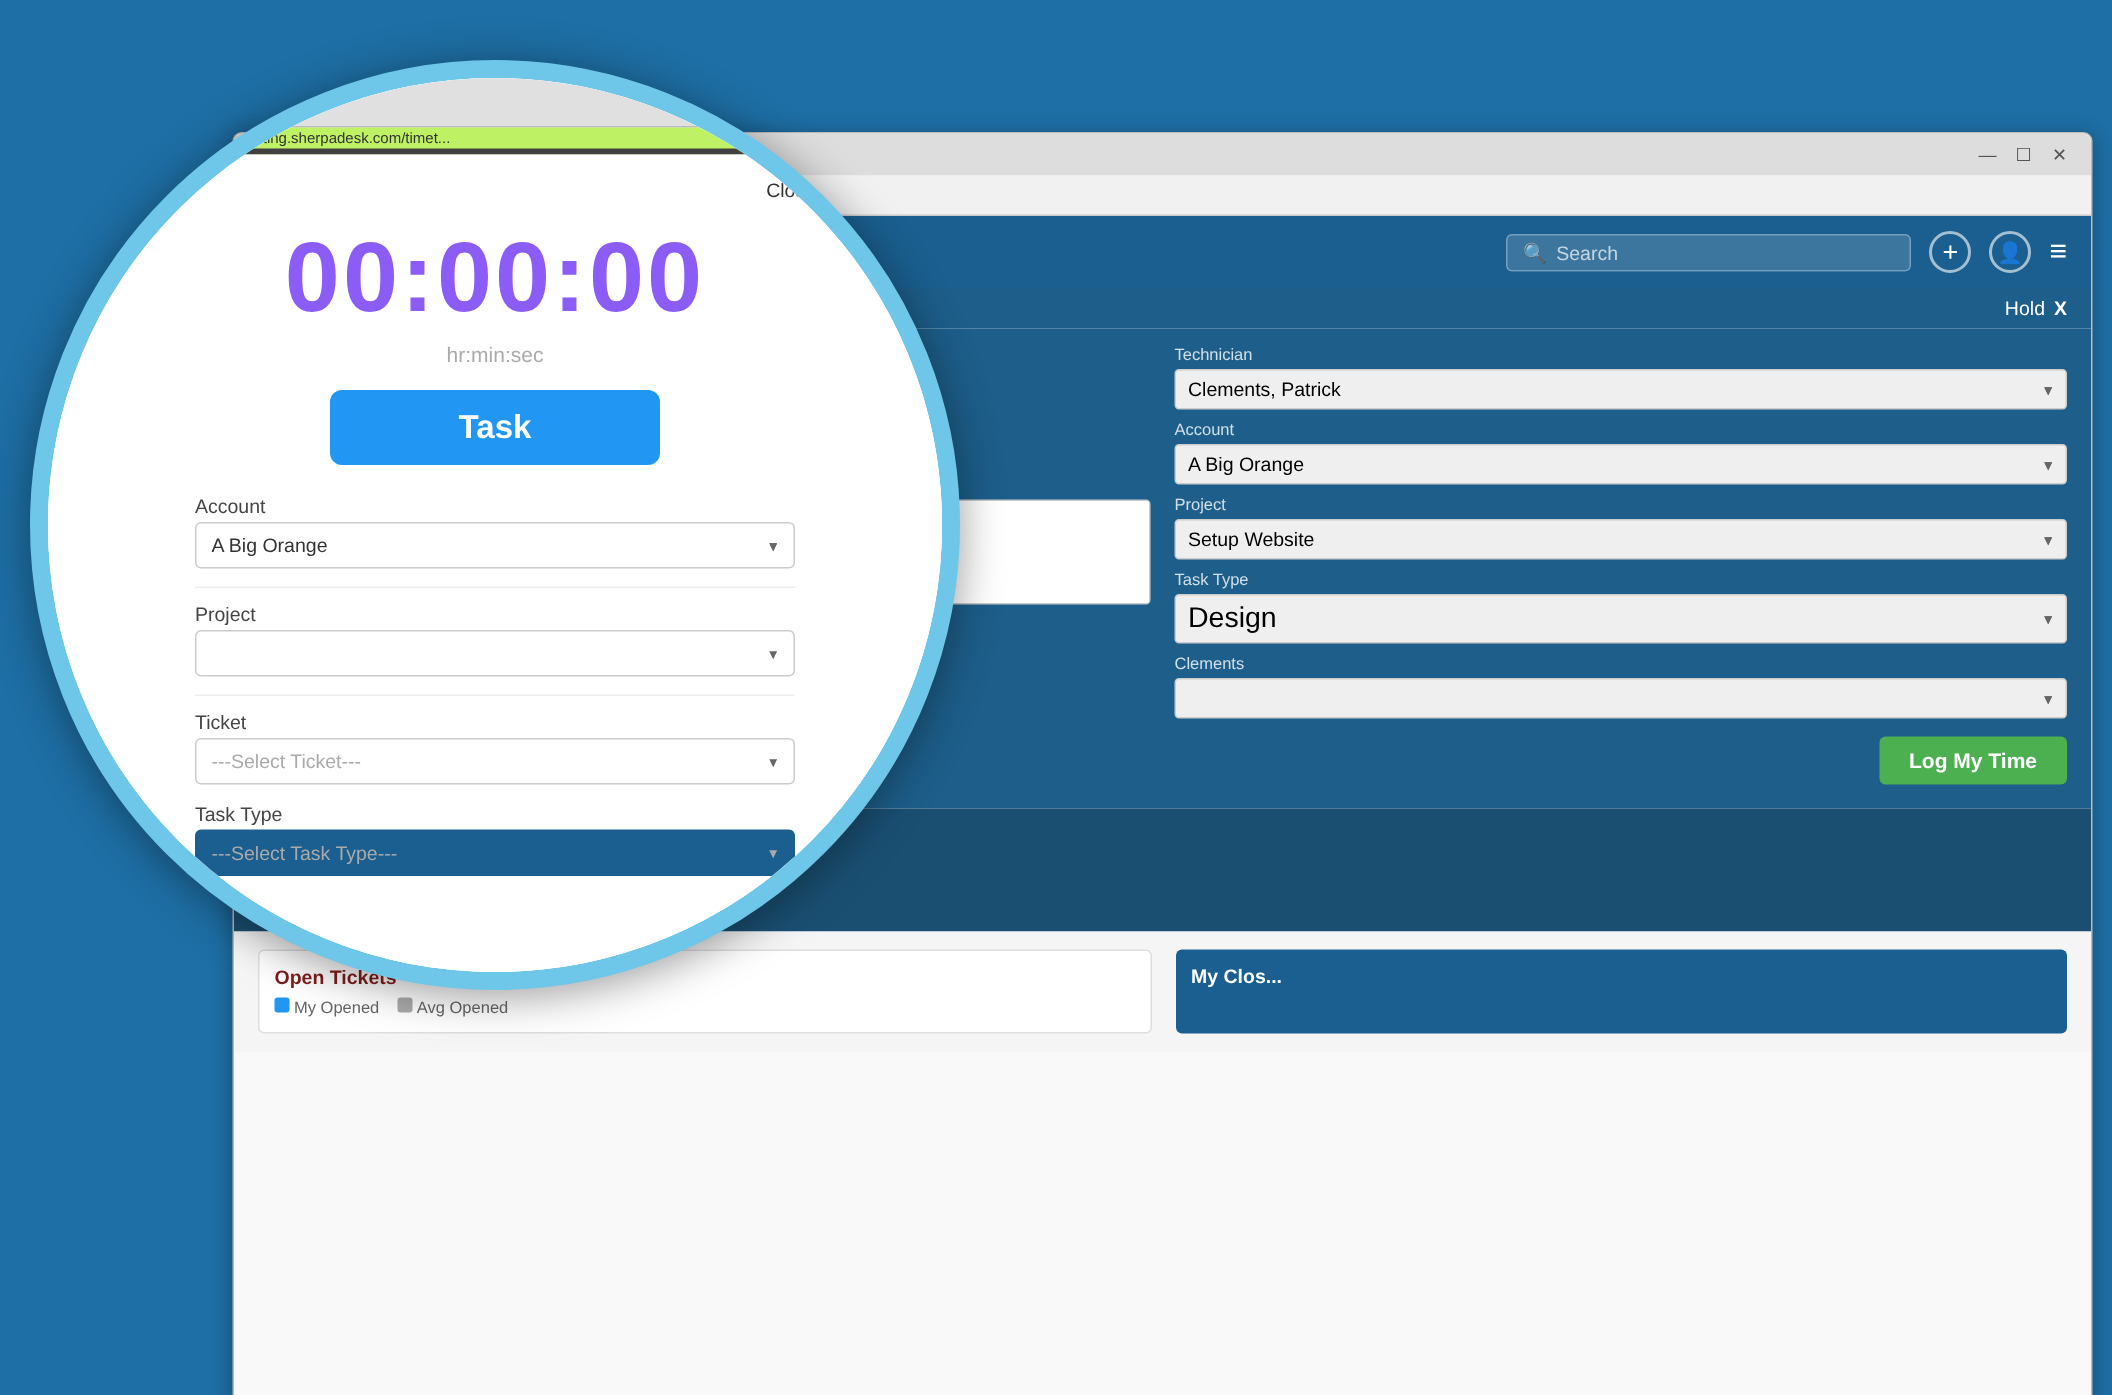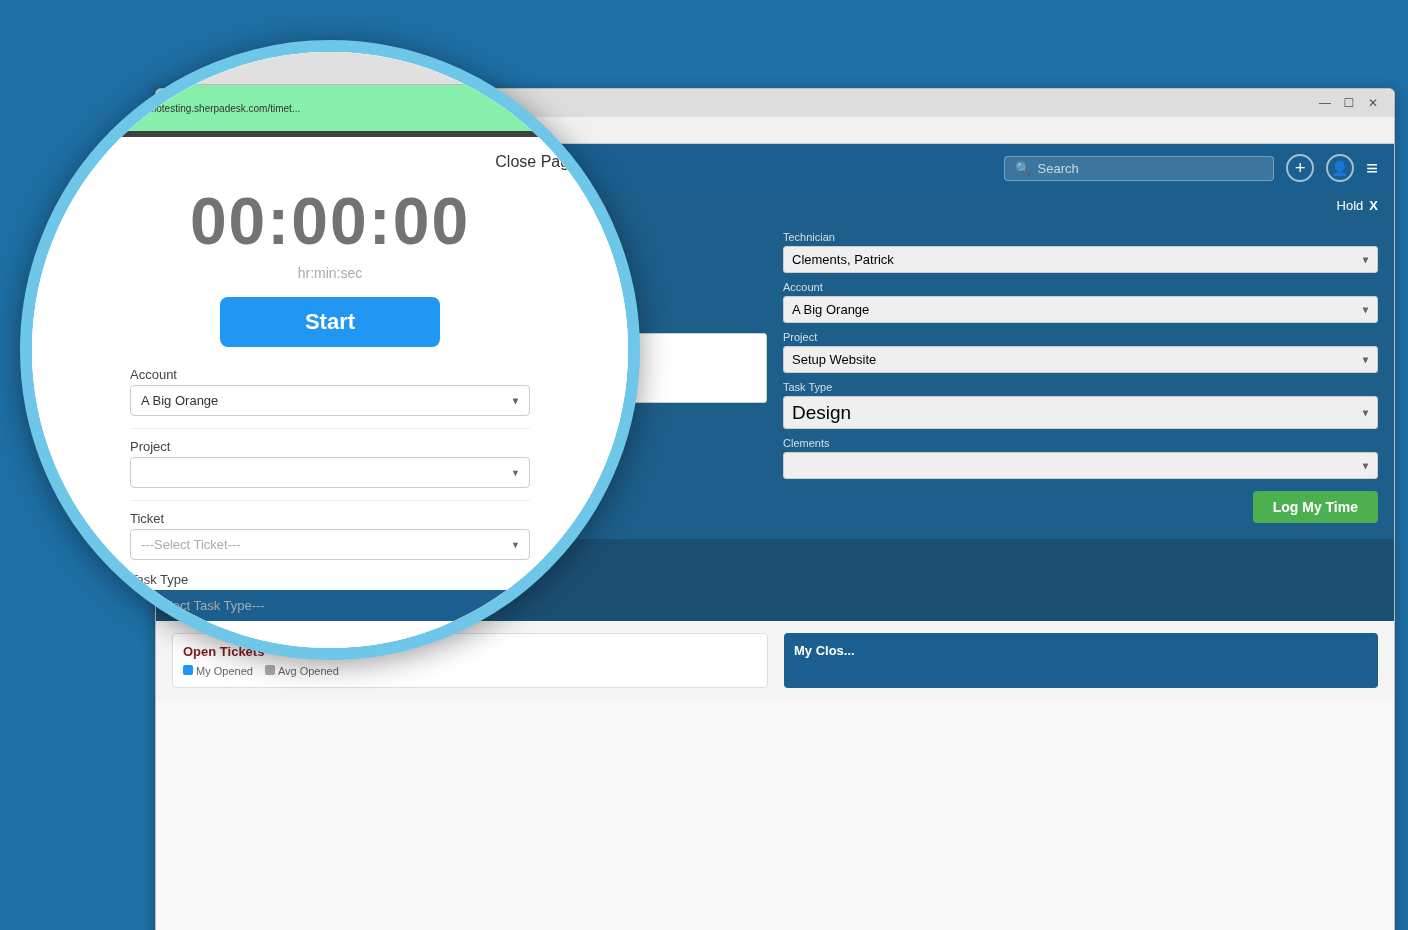--- a/index.html
+++ b/index.html
@@ -342,42 +342,42 @@
 <div class="magnifier-circle">
   <div class="timer-popup">
 
     <div style="background:#e0e0e0;padding:5px 10px;display:flex;align-items:flex-end;gap:6px;border-bottom:1px solid #bbb;">
       <div style="background:#f9f9f9;padding:4px 12px;border-radius:4px 4px 0 0;font-size:11px;color:#333;border:1px solid #bbb;border-bottom:none;display:flex;align-items:center;gap:4px;">
         <span style="color:#4caf50;font-size:11px;">🌿</span>
         <span>Small Business H...</span>
       </div>
     </div>
 
-    <div style="background:#86efac;padding:16px 10px;display:flex;align-items:center;gap:6px;border-bottom:6px solid #404040;">
+    <div style="background:#bef264;padding:0 10px;display:flex;align-items:center;gap:6px;border-bottom:4px solid #404040;">
       <span style="color:#1a8c3f;font-size:10px;">🔒</span>
       <span style="color:#1a8c3f;font-size:10px;font-weight:bold;">Secure</span>
       <div style="width:1px;height:14px;background:#ccc;"></div>
       <span style="font-size:10px;color:#333;flex:1;">https://demotesting.sherpadesk.com/timet...</span>
       <div style="display:flex;gap:8px;">
         <span style="font-size:12px;color:#555;cursor:pointer;">—</span>
         <span style="font-size:12px;color:#555;cursor:pointer;">☐</span>
       </div>
     </div>
 
     <div style="flex:1;padding:16px 50px 16px;display:flex;flex-direction:column;align-items:center;background:#fff;overflow:hidden;">
 
       <div style="width:100%;display:flex;justify-content:flex-end;margin-bottom:6px;">
-        <span style="font-size:16px;color:#333;cursor:pointer;">Close Page</span>
-      </div>
-
-      <div style="font-size:66px;font-weight:bold;color:#737373;letter-spacing:2px;margin:6px 0;">00:00:00</div>
+        <span style="font-size:13px;color:#333;cursor:pointer;">Close Page</span>
+      </div>
+
+      <div style="font-size:66px;font-weight:bold;color:#8b5cf6;letter-spacing:2px;margin:6px 0;">00:00:00</div>
 
       <div style="font-size:14px;color:#aaa;margin-bottom:16px;">hr:min:sec</div>
 
-      <button style="background:#2196F3;color:#fff;border:none;padding:12px 0;width:220px;border-radius:8px;font-size:22px;font-weight:bold;cursor:pointer;margin-bottom:20px;">Start</button>
+      <button style="background:#2196F3;color:#fff;border:none;padding:12px 0;width:220px;border-radius:8px;font-size:22px;font-weight:bold;cursor:pointer;margin-bottom:20px;">Task</button>
 
       <div style="width:100%;max-width:400px;">
 
         <div style="font-size:13px;color:#444;margin-bottom:3px;display:block;">Account</div>
         <div class="timer-select-wrapper" style="position:relative;margin-bottom:12px;">
           <select style="width:100%;border:1px solid #ccc;border-radius:4px;padding:7px 10px;font-size:13px;color:#333;background:#fff;-webkit-appearance:none;cursor:pointer;">
             <option>A Big Orange</option>
           </select>
           <span style="position:absolute;right:10px;top:50%;transform:translateY(-50%);font-size:9px;color:#666;pointer-events:none;">▼</span>
         </div>

